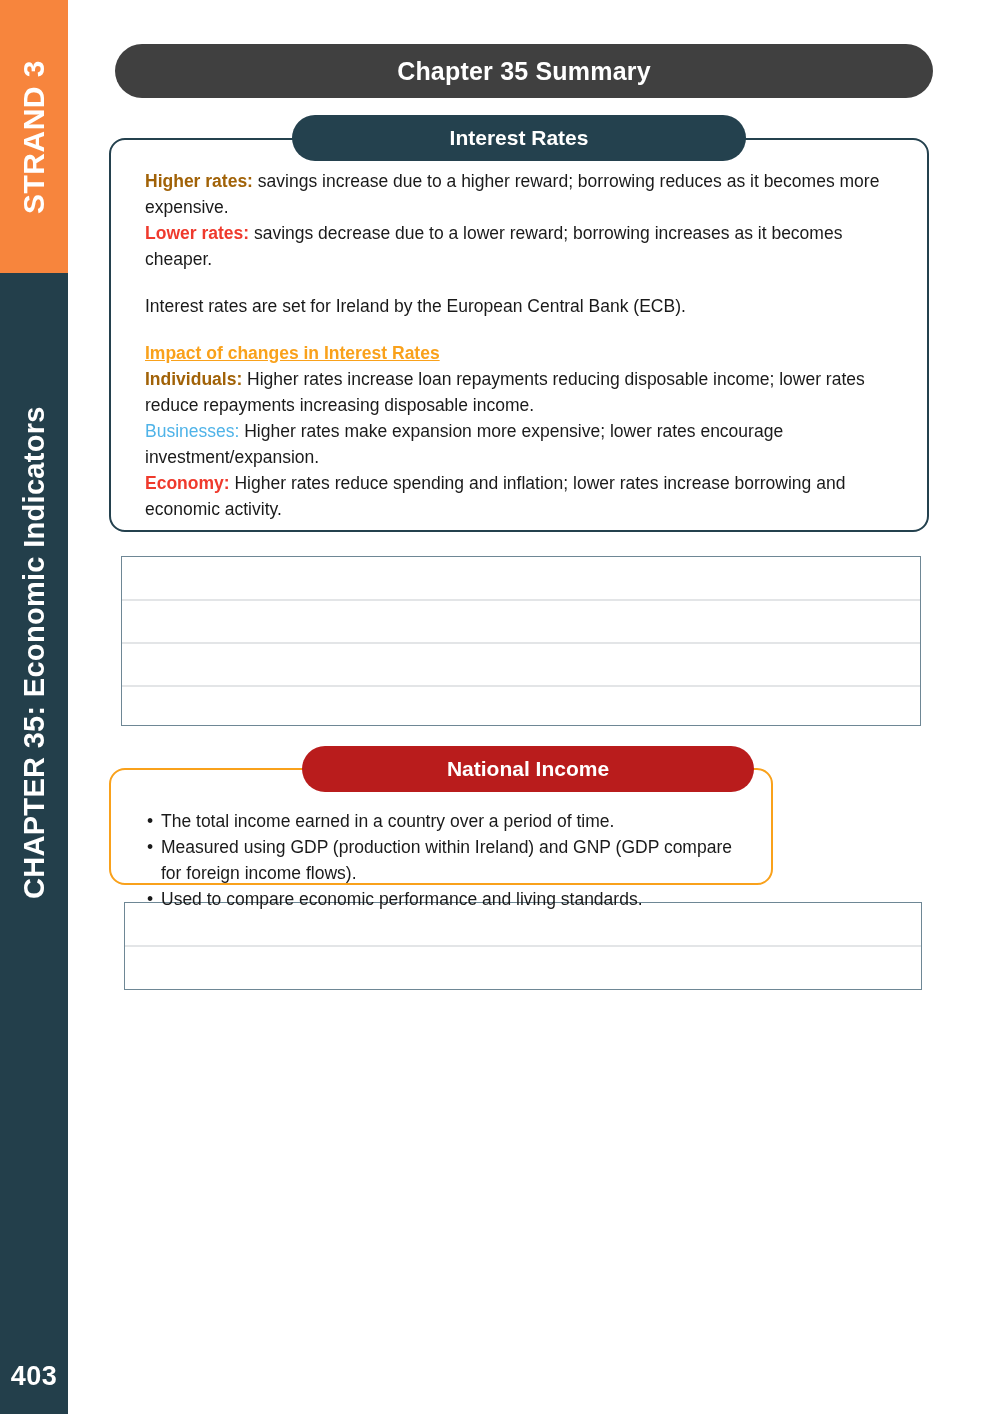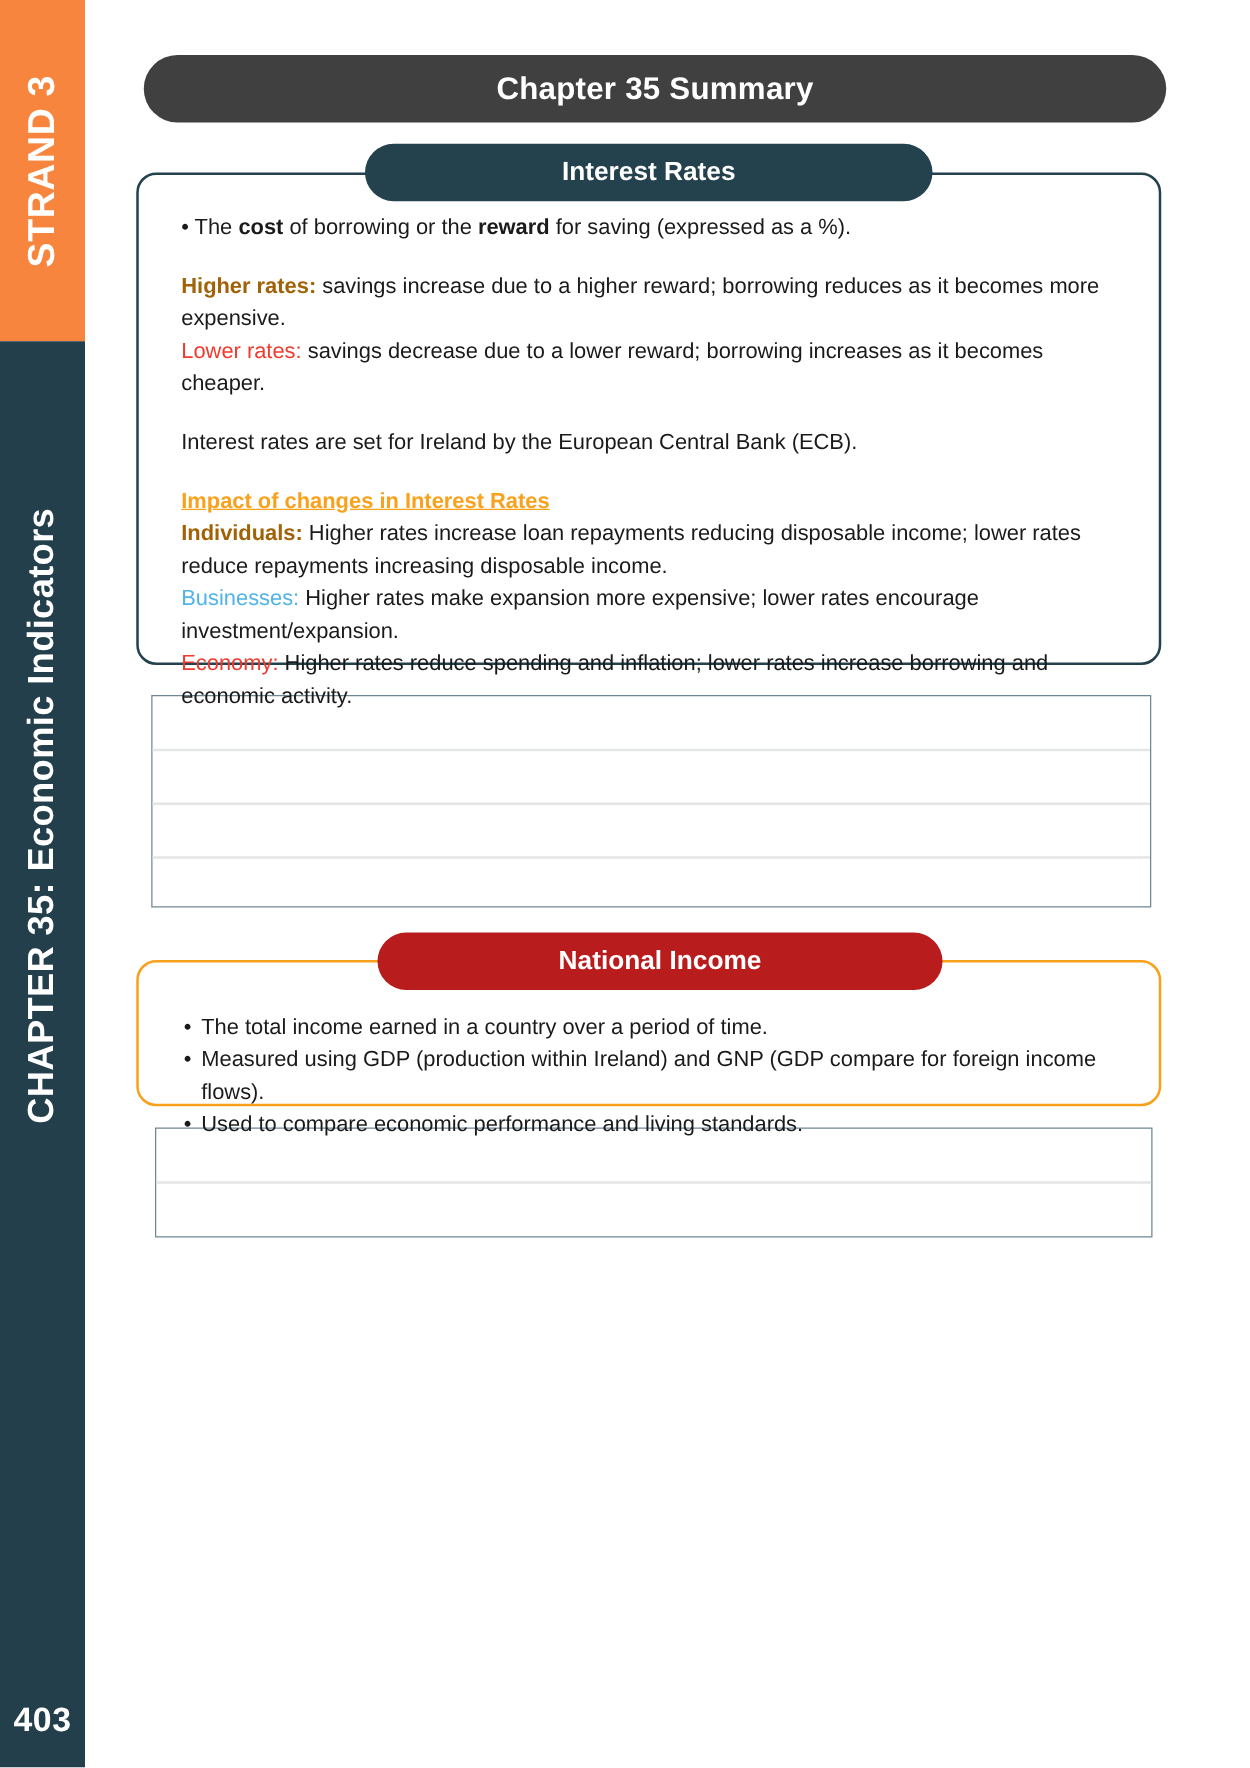--- a/index.html
+++ b/index.html
@@ -137,37 +137,37 @@
   .box-teal  { border: 2px solid #24414E; }
   .box-orange{ border: 2px solid #F9A11B; }
 
   #box-interest {
     left: 41px; top: 138px;
     width: 820px; height: 394px;
     padding: 28px 34px 20px 34px;
   }
   #box-national {
     left: 41px; top: 768px;
-    width: 820px; height: 117px;
+    width: 664px; height: 117px;
     padding: 38px 34px 14px 34px;
   }
 
   
   .body-text {
     font-size: 17.5px;
     line-height: 26px;
     color: #1a1a1a;
   }
   .para { margin-bottom: 21px; }
   .para:last-child { margin-bottom: 0; }
   .tight { margin-bottom: 0; }
   b, strong { font-weight: bold; }
 
   .lbl-green  { color: #a16207; font-weight: bold; }
-  .lbl-red    { color: #EF3A2D; font-weight: normal; }
+  .lbl-red    { color: #EF3A2D; font-weight: bold; }
   .lbl-blue   { color: #4FB3E8; font-weight: normal; }
 
   .subhead {
     color: #F9A11B;
     font-weight: bold;
     text-decoration: underline;
     font-size: 17.5px;
     line-height: 26px;
   }
 
@@ -220,23 +220,20 @@
       <div class="page-number">403</div>
     </div>
   </div>
 
   <div class="content">
 
     <div class="chapter-banner">Chapter 35 Summary</div>
 
     <div class="section-box box-teal" id="box-interest">
 
-      <div class="body-text para">
-        <span>• The </span><b>cost</b><span> of borrowing or the </span><b>reward</b><span> for saving (expressed as a %).</span>
-      </div>
 
       <div class="body-text tight">
         <span class="lbl-green">Higher rates:</span><span> savings increase due to a higher reward; borrowing reduces as it becomes more expensive.</span>
       </div>
 
       <div class="body-text para">
         <span class="lbl-red">Lower rates:</span><span> savings decrease due to a lower reward; borrowing increases as it becomes cheaper.</span>
       </div>
 
       <div class="body-text para">Interest rates are set for Ireland by the European Central Bank (ECB).</div>

